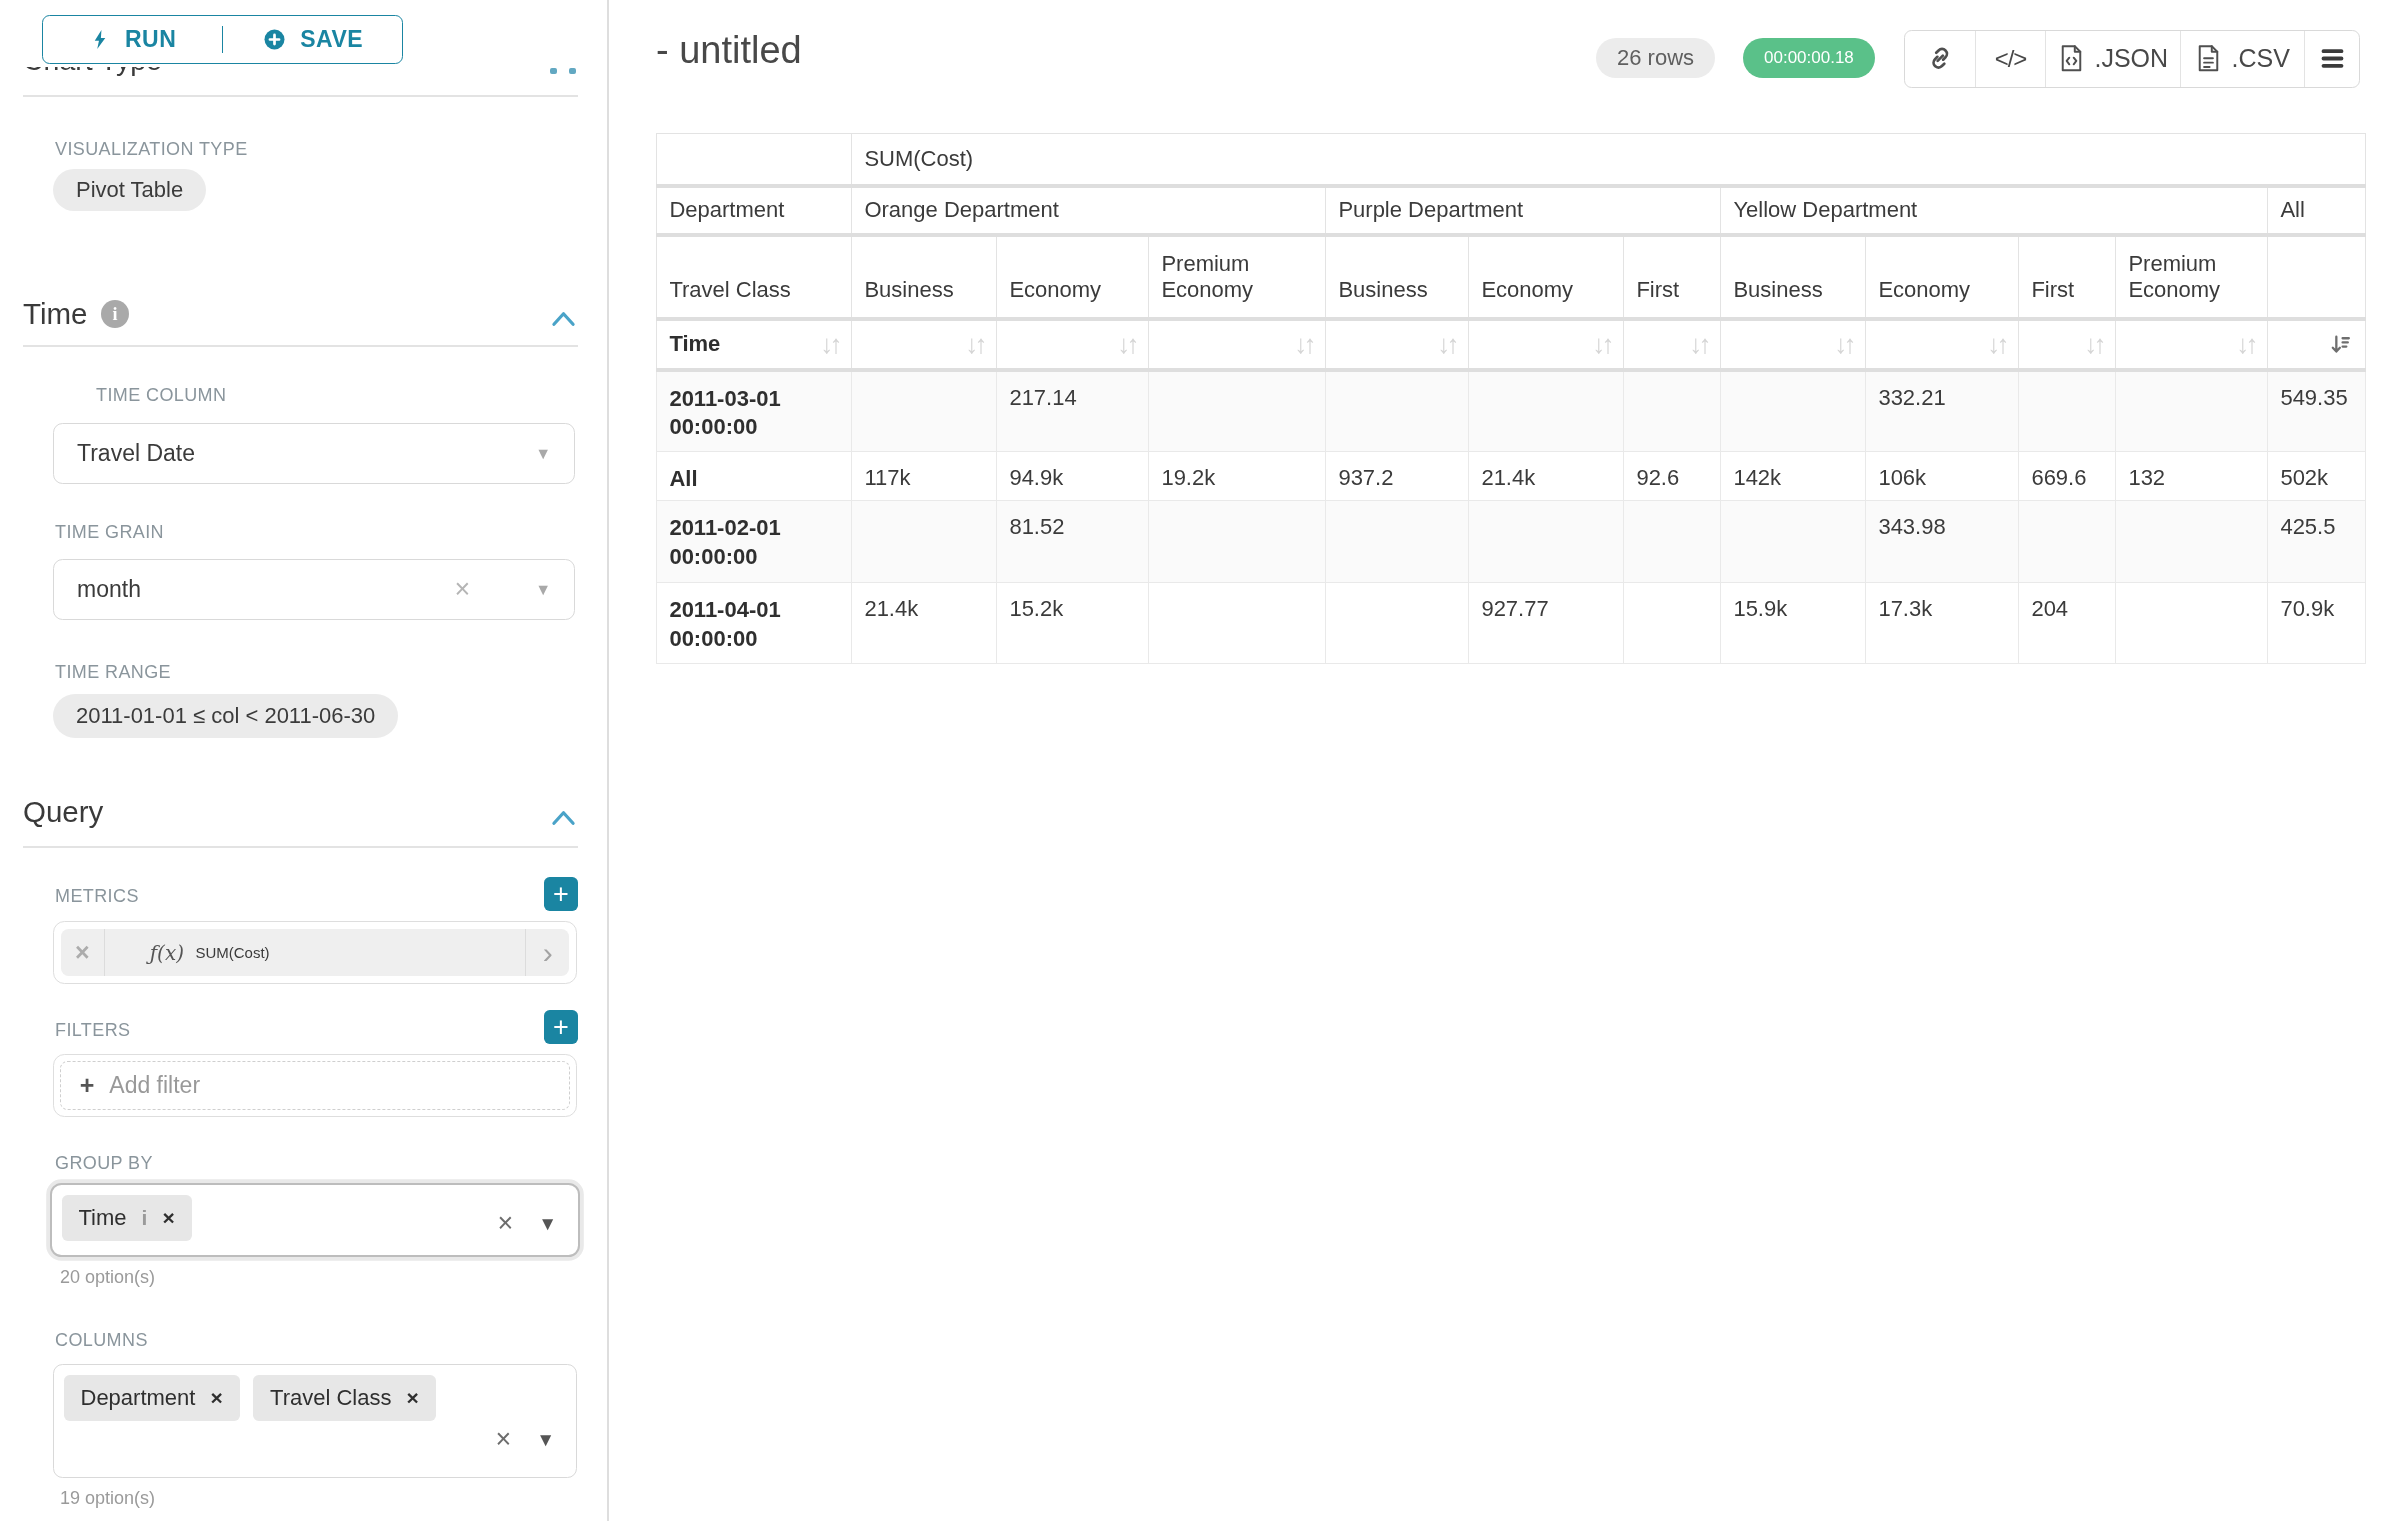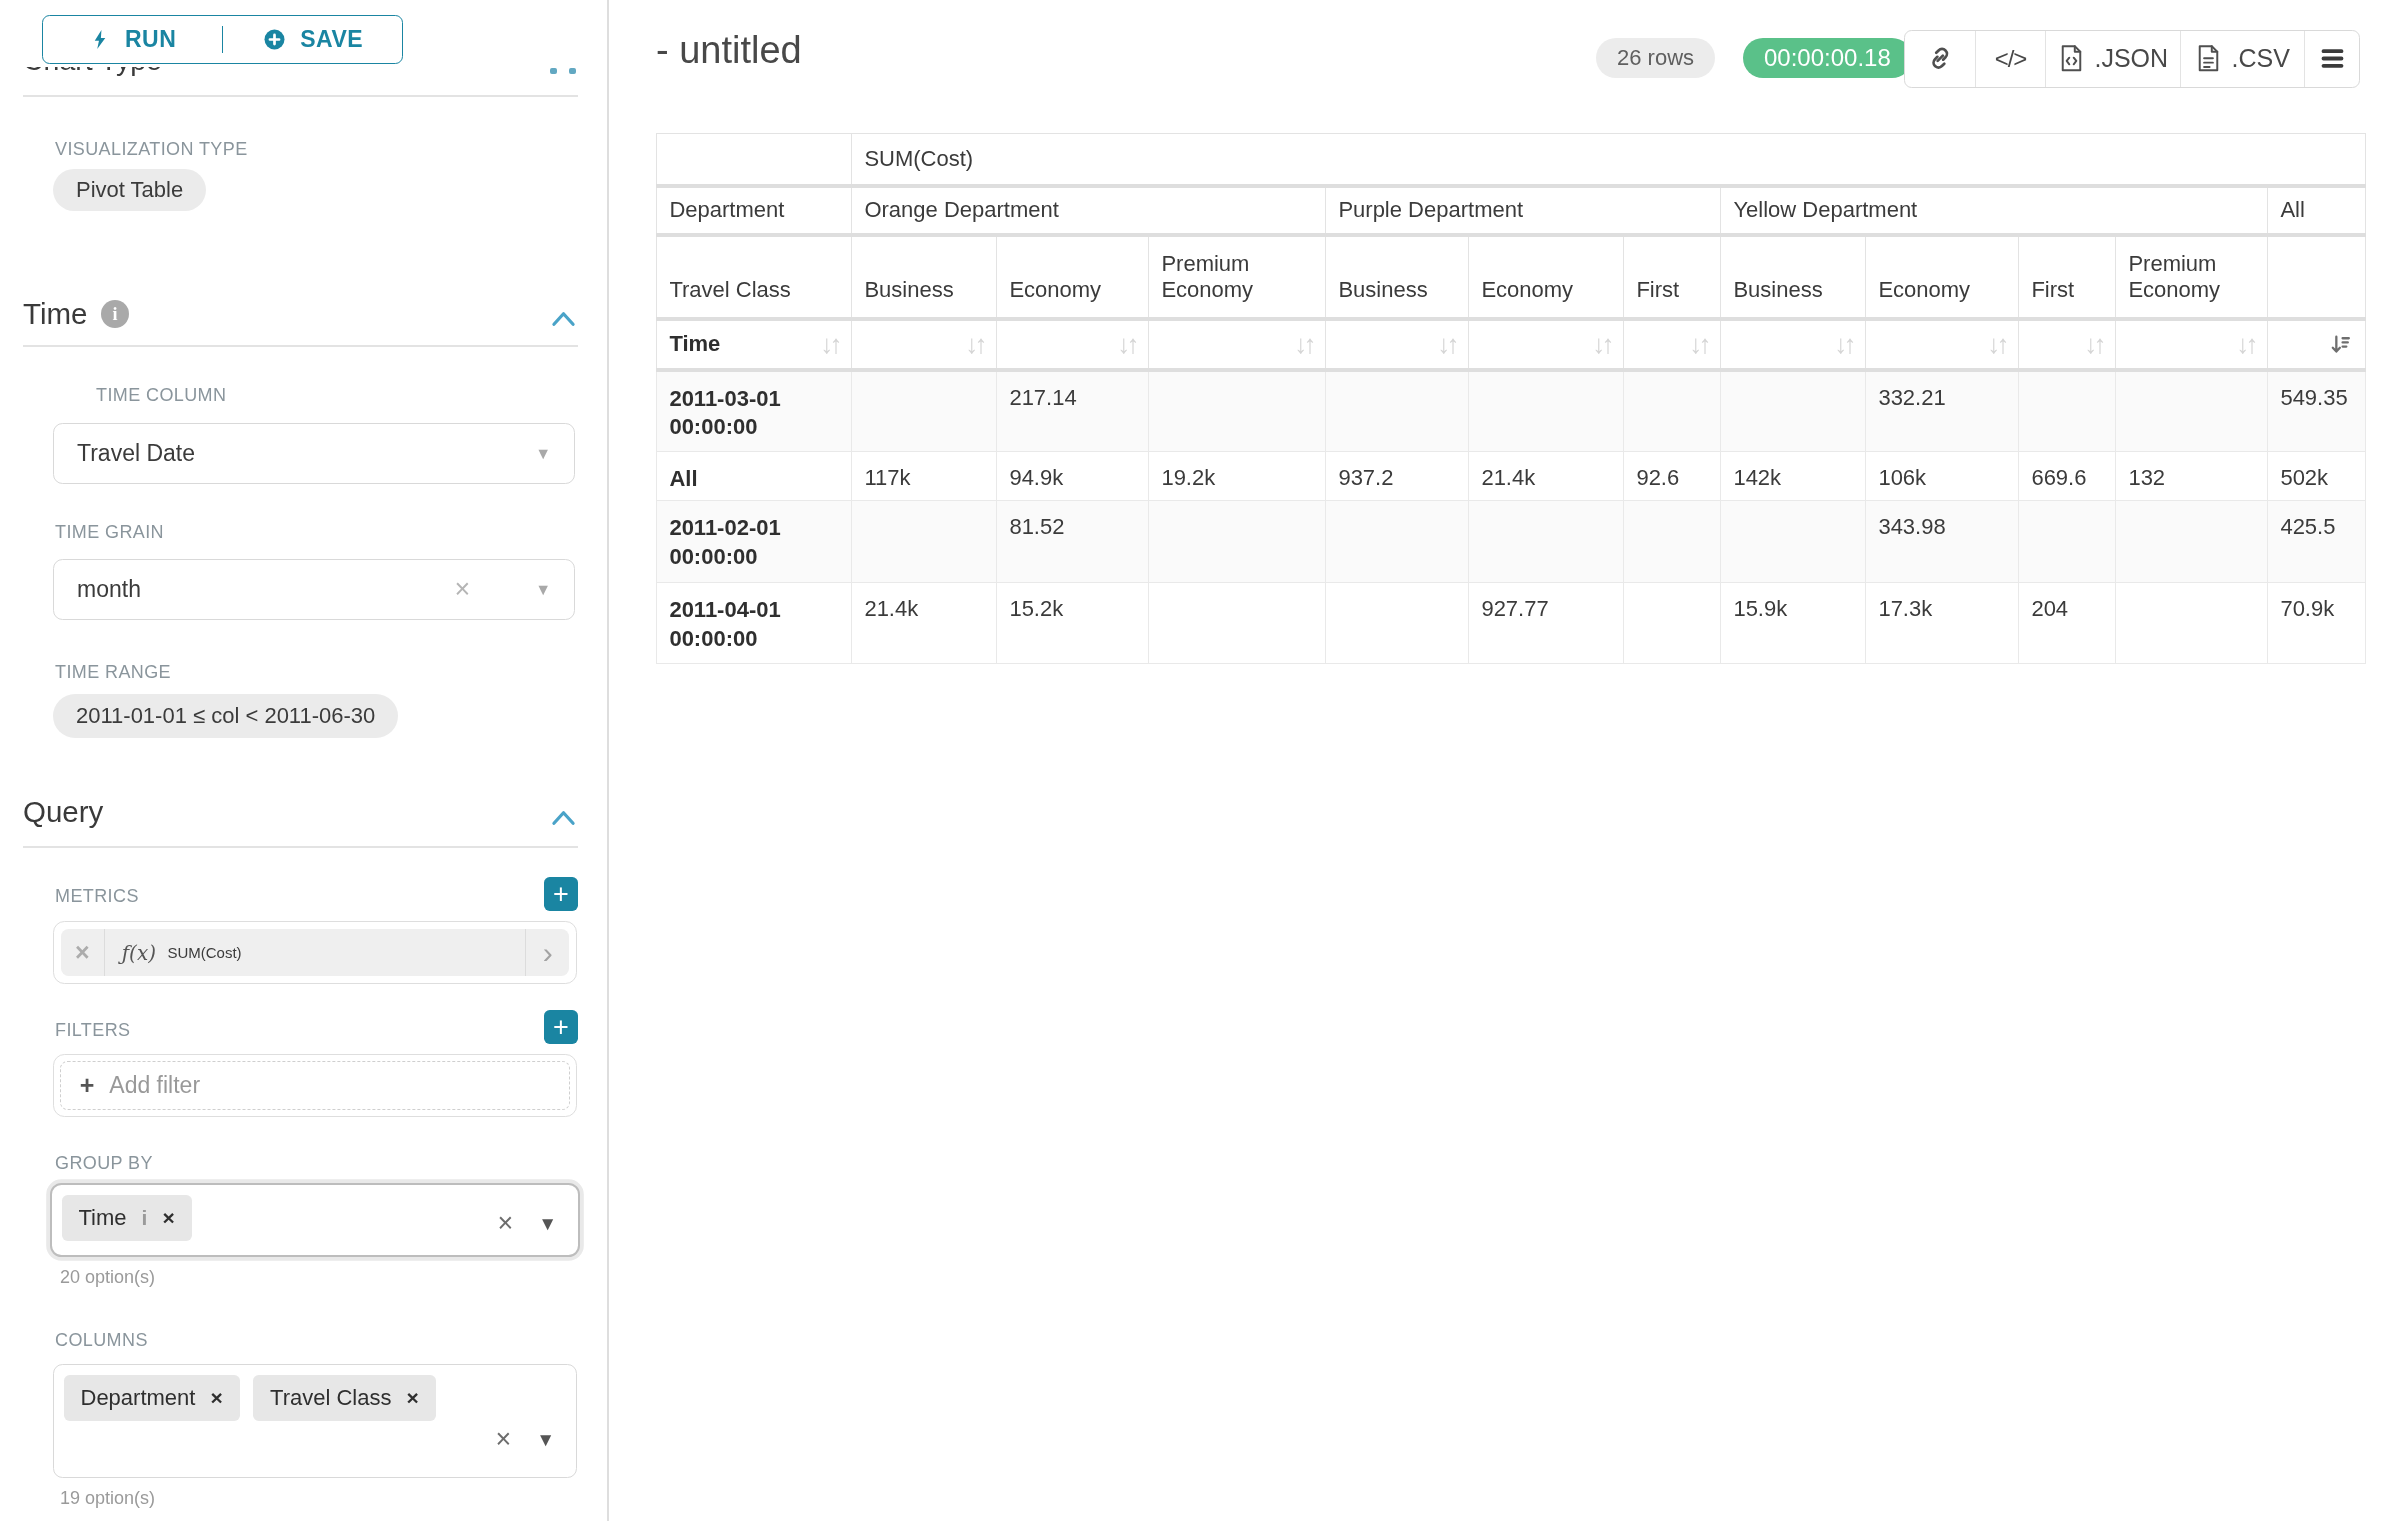--- a/index.html
+++ b/index.html
@@ -23,42 +23,42 @@
   .gray-pill { position:absolute; background:#ebebeb; border-radius:22px; display:inline-flex; align-items:center; padding:0 23px; height:42px; font-size:22px; color:#3b3b3b; }
   .select { position:absolute; left:53px; width:522px; height:61px; border:1.9px solid #d9d9d9; border-radius:9.5px; background:#fff; display:flex; align-items:center; padding:0 23px; font-size:23px; color:#3b3b3b;gap:40px; }
   .select .grow { flex:1; }
   .sel-clear { color:#b5b5b5; font-size:27px; margin-right:25px; }
   .sel-caret { color:#a9a9a9; font-size:16px; }
   .plus-btn { position:absolute; left:544px; width:34px; height:34px; background:#1a85a2; border-radius:5.7px; color:#fff; font-size:27px; display:flex; align-items:center; justify-content:center; cursor:pointer; }
   .metric-box { position:absolute; left:53px; width:524px; height:63px; border:1.9px solid #dedede; border-radius:11.4px; background:#fff; padding:6.7px; }
   .metric-pill { height:100%; background:#efefef; border-radius:7.6px; display:flex; align-items:stretch; overflow:hidden; }
   .metric-pill .seg-x { width:44px; display:flex; align-items:center; justify-content:center; color:#acacac; font-size:25px; font-weight:700; border-right:1.9px solid #dcdcdc; }
   .metric-pill .seg-main { flex:1; display:flex; align-items:center; gap:11.4px; padding:0 17px; }
-  .metric-pill .fx { font-family:"DejaVu Serif", serif; font-style:italic; font-size:20px; color:#555; }
+  .metric-pill .fx { font-family:"DejaVu Serif", serif; font-style:italic; font-size:20px; color:#555;margin-left:28px; }
   .metric-pill .seg-arrow { width:44px; display:flex; align-items:center; justify-content:center; color:#a3a3a3; font-size:30px; border-left:1.9px solid #dcdcdc; }
   .filter-box { position:absolute; left:53px; width:524px; height:63px; border:1.9px solid #dedede; border-radius:11.4px; background:#fff; padding:5.7px; }
   .filter-dashed { height:100%; border:1.9px dashed #cfcfcf; border-radius:7.6px; display:flex; align-items:center; padding:0 19px; gap:15px; color:#999; font-size:23px; }
   .filter-dashed .plus { color:#555; font-weight:700; font-size:25px; }
   .multi-box { position:absolute; background:#fff; }
   .gb-box { left:50px; width:530px; height:74px; border:2.9px solid #bdbdbd; border-radius:11.4px; box-shadow:0 0 0 3.8px #e9e9e9; padding:9.5px; }
   .col-box { left:53px; width:524px; height:114px; border:1.9px solid #d9d9d9; border-radius:9.5px; padding:9.5px; }
   .tagrow { display:flex; gap:13.3px; }
   .tag { display:inline-flex; align-items:center; gap:15px; background:#e7e7e7; border-radius:5.7px; height:46px; padding:0 17px; font-size:22px; color:#2f2f2f; }
   .tag .tag-i { color:#9a9a9a; font-weight:700; font-size:21px; }
   .tag .tag-x { color:#2f2f2f; font-weight:700; font-size:21px; cursor:pointer; }
   .box-controls { position:absolute; right:21px; display:flex; align-items:center; gap:25px; }
   .bc-x { color:#6d6d6d; font-size:27px; }
   .bc-caret { color:#555; font-size:19px; }
   .options-note { position:absolute; left:60px; font-size:18px; color:#9a9a9a; }
 
   
   #main { position:absolute; left:612px; top:0; width:1795px; height:1090px; }
   .page-title { position:absolute; left:44px; top:28.5px; font-size:38px; color:#484848; }
   .rows-pill { position:absolute; left:984px; top:38px; height:40px; border-radius:20px; background:#ececec; color:#5f5f5f; font-size:22px; display:flex; align-items:center; padding:0 21px; }
-  .timer-pill { position:absolute; left:1131px; top:38px; height:40px; border-radius:20px; background:#5ac189; color:#fff; font-size:24px; display:flex; align-items:center; padding:0 21px; }
+  .timer-pill { position:absolute; left:1131px; top:38px; height:40px; border-radius:20px; background:#5ac189; color:#fff; font-size:17px; display:flex; align-items:center; padding:0 21px; }
   .btn-group { position:absolute; left:1292px; top:29.5px; width:456px; height:58px; background:#fff; border:1.9px solid #d9d9d9; border-radius:7.6px; display:flex; overflow:hidden; }
   .btn-group .gbtn { display:flex; align-items:center; justify-content:center; gap:9.5px; font-size:25px; color:#484848; cursor:pointer; }
   .btn-group .gbtn + .gbtn { border-left:1.9px solid #e3e3e3; }
   .g-link { width:70px; } .g-code { width:70px; } .g-json { width:135px; } .g-csv { width:124px; } .g-menu { flex:1; }
   .code-glyph { font-size:24px; color:#484848; letter-spacing:-1px; }
 
   
   .pivot { position:absolute; left:44px; top:133px; border-collapse:collapse; table-layout:fixed; width:1708px; font-size:22px; color:#3b3b3b; }
   .pivot th, .pivot td { border:1.9px solid #e9e9e9; font-weight:400; text-align:left; padding:0 12.4px; overflow:hidden; }
   .pivot thead th { border-color:#e3e3e3; border-bottom:4.8px solid #dedede; background:#fff; }

